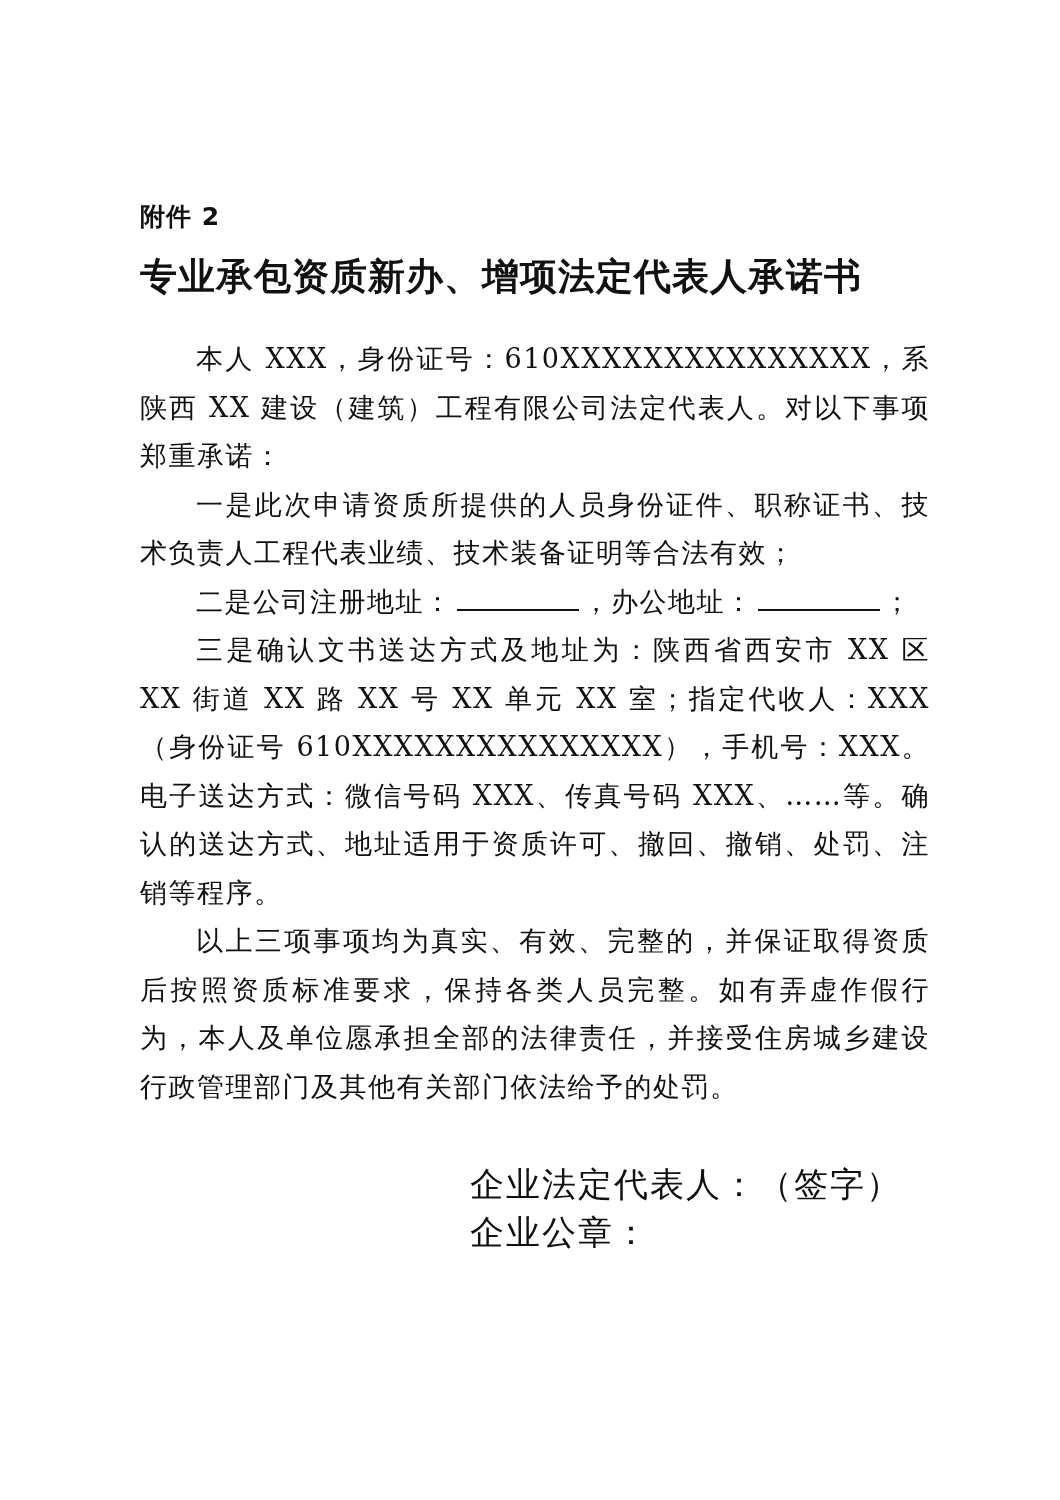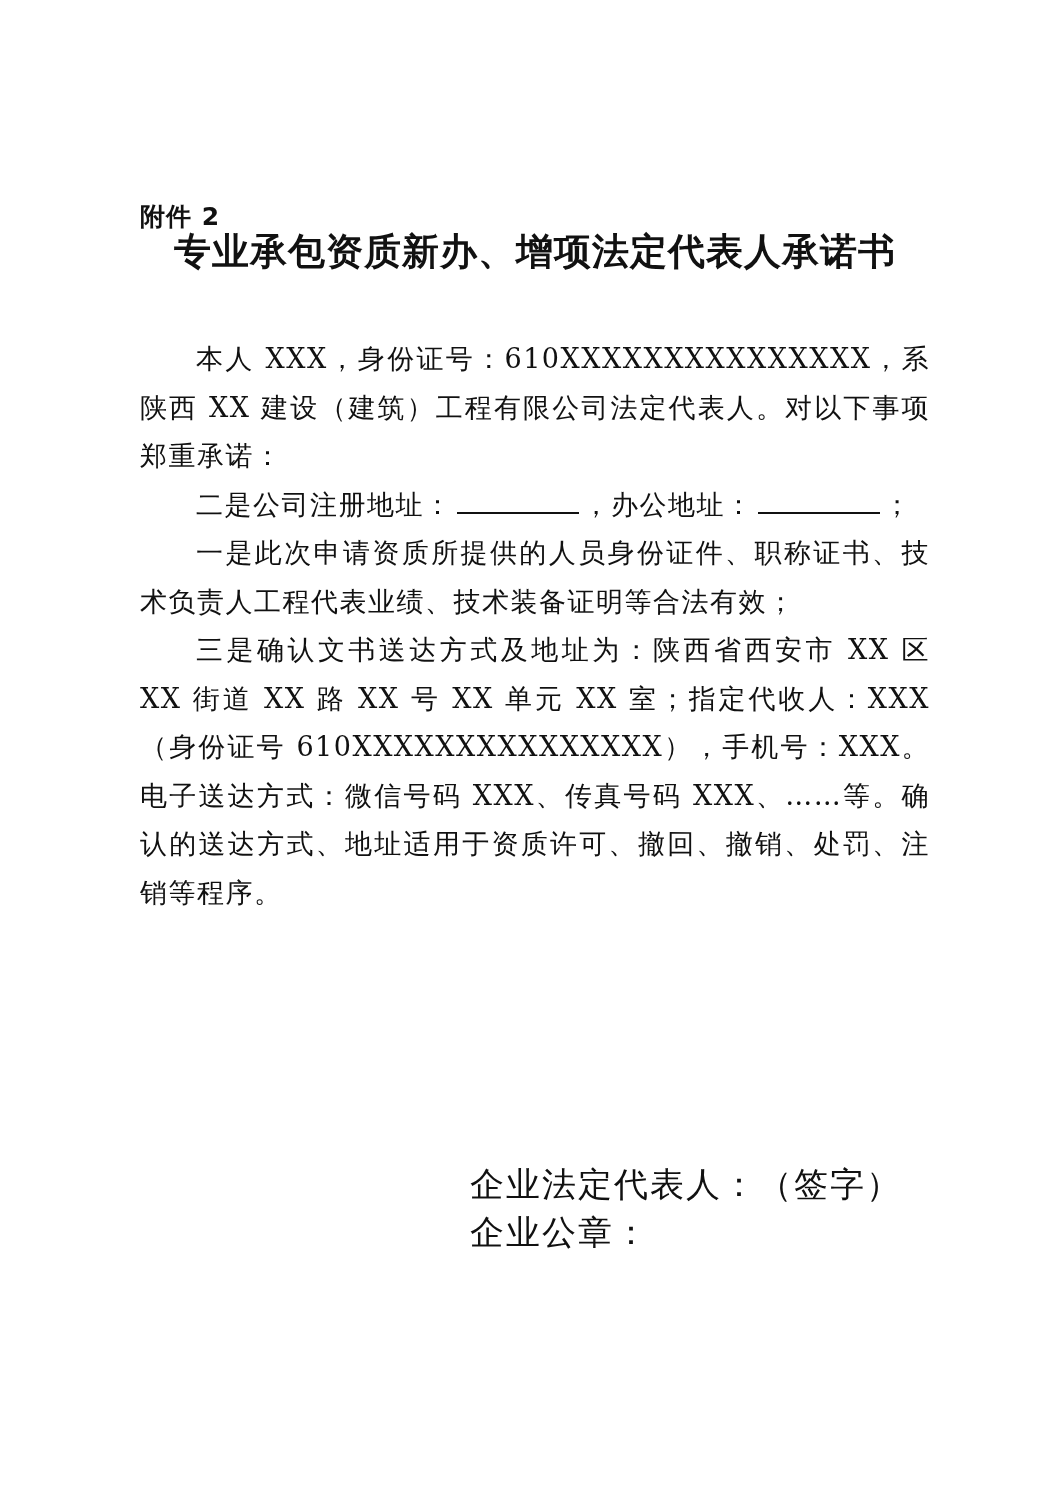--- a/index.html
+++ b/index.html
@@ -27,22 +27,21 @@
       top: 200px;
       font-family: "DejaVu Sans", "Liberation Sans", sans-serif;
       font-size: 25px;
       font-weight: bold;
       letter-spacing: 1px;
     }
     .doc-title {
       position: absolute;
       left: 140px;
       width: 790px;
-      top: 227px;
-      text-align: center;
+      top: 252px;
       font-family: "DejaVu Serif", "Liberation Serif", serif;
       font-size: 37px;
       font-weight: bold;
       letter-spacing: 1px;
       white-space: nowrap;
     }
     .body-text {
       position: absolute;
       left: 140px;
       top: 335px;
@@ -81,28 +80,29 @@
 
 <div class="page">
 
   <div class="attachment-label">附件 2</div>
 
   <div class="doc-title">专业承包资质新办、增项法定代表人承诺书</div>
 
   <div class="body-text">
     <p class="para">本人 XXX，身份证号：610XXXXXXXXXXXXXXX，系陕西 XX 建设（建筑）工程有限公司法定代表人。对以下事项郑重承诺：</p>
 
+    <p class="para">一是此次申请资质所提供的人员身份证件、职称证书、技术负责人工程代表业绩、技术装备证明等合法有效；</p>
+
     <p class="para">
       <span>二是公司注册地址：</span><span class="blank"></span><span>，办公地址：</span><span class="blank"></span><span>；</span>
     </p>
 
-    <p class="para">一是此次申请资质所提供的人员身份证件、职称证书、技术负责人工程代表业绩、技术装备证明等合法有效；</p>
-
     <p class="para">三是确认文书送达方式及地址为：陕西省西安市 XX 区 XX 街道 XX 路 XX 号 XX 单元 XX 室；指定代收人：XXX（身份证号 610XXXXXXXXXXXXXXX），手机号：XXX。电子送达方式：微信号码 XXX、传真号码 XXX、……等。确认的送达方式、地址适用于资质许可、撤回、撤销、处罚、注销等程序。</p>
 
+    <p class="para">以上三项事项均为真实、有效、完整的，并保证取得资质后按照资质标准要求，保持各类人员完整。如有弄虚作假行为，本人及单位愿承担全部的法律责任，并接受住房城乡建设行政管理部门及其他有关部门依法给予的处罚。</p>
   </div>
 
   <div class="signature">
     <div class="sig-line">企业法定代表人：（签字）</div>
     <div class="sig-line">企业公章：</div>
   </div>
 
 </div>
 
 </body></html>

